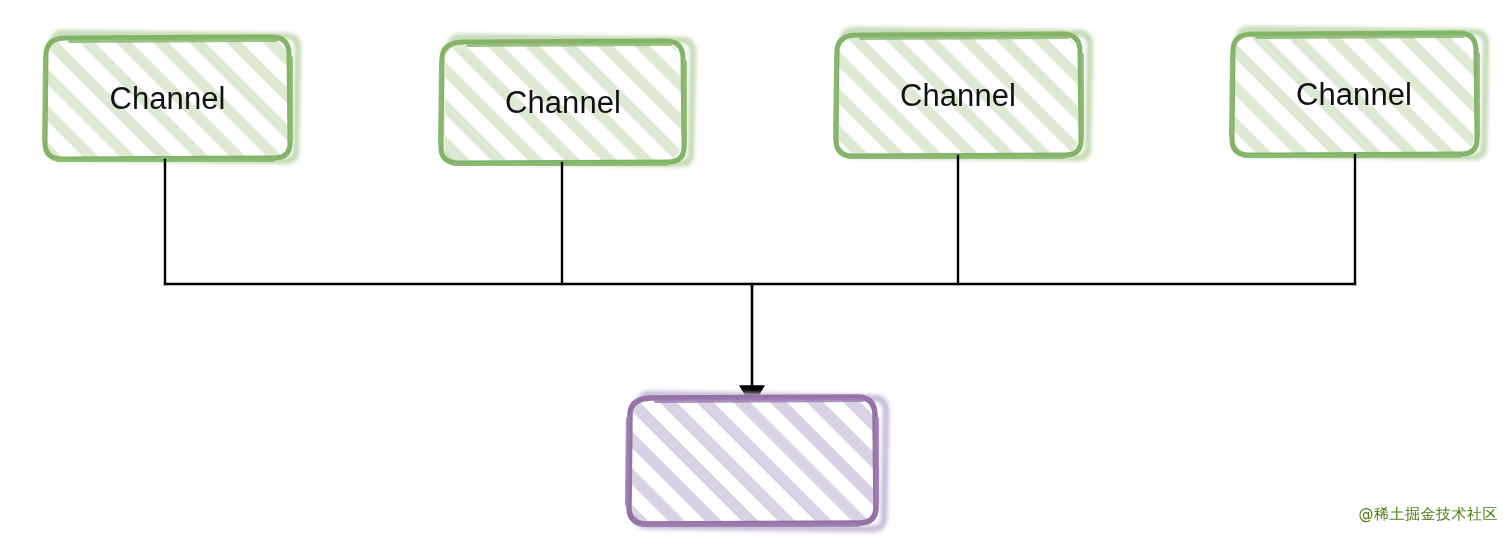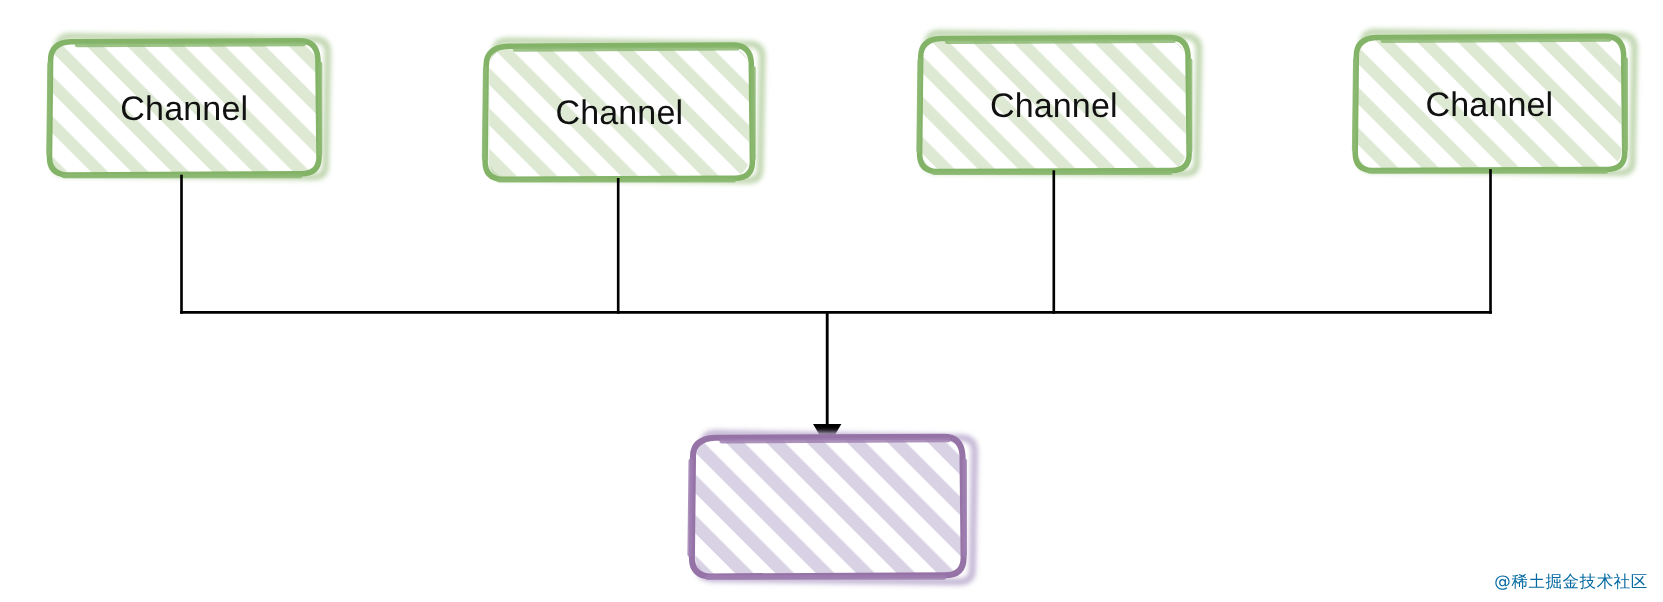--- a/index.html
+++ b/index.html
@@ -32,24 +32,24 @@
     font-family: "Liberation Sans", sans-serif;
     font-size: 31px;
     color: #111111;
     letter-spacing: 0.1px;
     white-space: nowrap;
     pointer-events: none;
   }
   .watermark {
     position: absolute;
     right: 14px;
-    bottom: 8px;
+    bottom: 23px;
     font-family: "DejaVu Sans", sans-serif;
     font-size: 15px;
-    color: #0369a1;
+    color: #4d7c0f;
     letter-spacing: 0.5px;
     white-space: nowrap;
   }
 </style>
 </head>
 <body>
 
 <div id="canvas">
 
   <svg id="diagram-svg" viewBox="0 0 1512 547">

